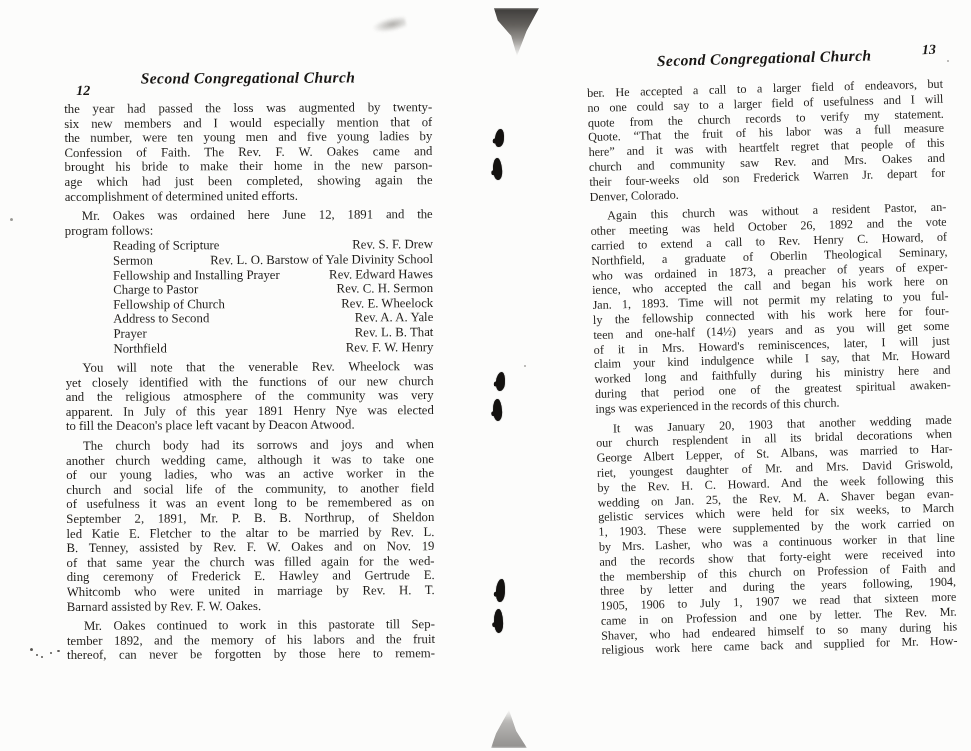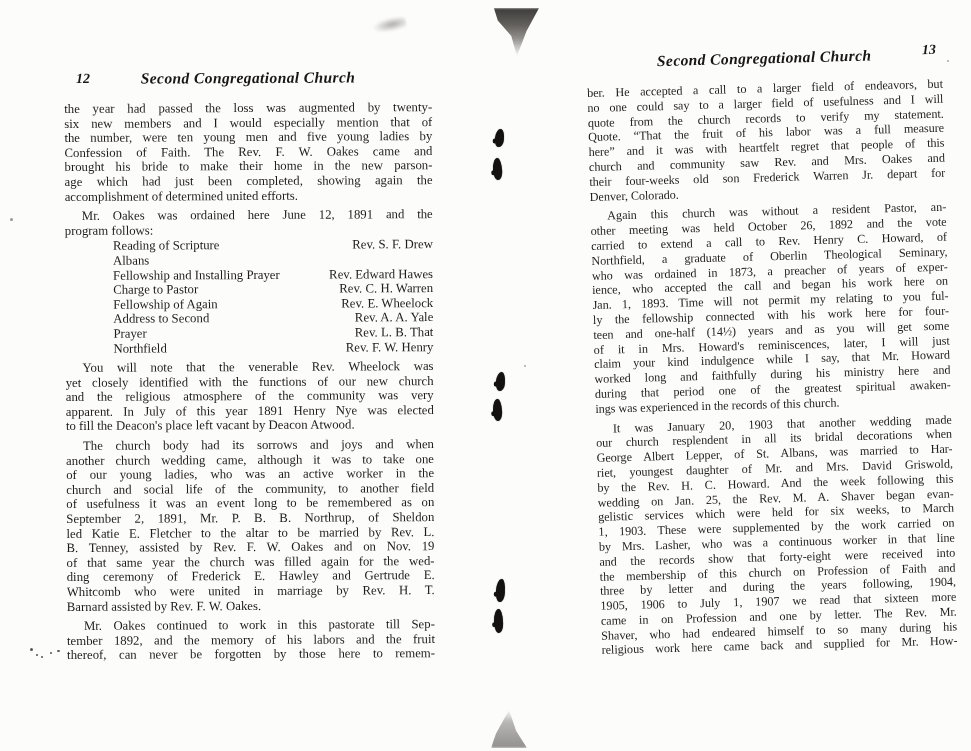--- a/index.html
+++ b/index.html
@@ -18,21 +18,21 @@
   .page.right { left:586px; top:54px; width:356px; transform:rotate(-1.5deg); transform-origin:left top; }
 
   .pagehead { position:relative; height:22px; margin-bottom:10px; }
   .ptitle {
     display:block; text-align:center;
     font-style:italic; font-weight:700;
     font-size:15.5px; letter-spacing:.4px;
     color:#191714;
   }
   .pnum { position:absolute; top:1px; font-style:italic; font-weight:700; font-size:14px; color:#191714; }
-  .pnum.at-left  { left:12px; }
+  .pnum.at-left  { left:12px;margin-top:12px; }
   .pnum.at-right { right:6px; top:-3px; }
 
   
   .page.left  .bodytext { font-size:12.8px; line-height:14.6px; }
   .page.right .bodytext { font-size:12.2px; line-height:14.8px; letter-spacing:-.05px; }
 
   .pline {
     text-align:justify; text-align-last:justify; text-justify:inter-word;
     white-space:normal; overflow:hidden;
   }
@@ -122,32 +122,33 @@
           </div>
         <div class="pline endline">program follows:</div>
       </div>
 
       <div class="program">
           <div class="prow">
           <span class="pitem">Reading of Scripture</span>
           <span class="pname">Rev. S. F. Drew</span>
         </div>
           <div class="prow">
-          <span class="pitem">Albans</span>
+          <span class="pitem">Sermon</span>
+          <span class="pname">Rev. L. O. Barstow of Yale Divinity School</span>
         </div>
           <div class="prow">
           <span class="pitem">Fellowship and Installing Prayer</span>
           <span class="pname">Rev. Edward Hawes</span>
         </div>
           <div class="prow">
           <span class="pitem">Charge to Pastor</span>
-          <span class="pname">Rev. C. H. Warren</span>
-        </div>
-          <div class="prow">
-          <span class="pitem">Fellowship of Again</span>
+          <span class="pname">Rev. C. H. Sermon</span>
+        </div>
+          <div class="prow">
+          <span class="pitem">Fellowship of Church</span>
           <span class="pname">Rev. E. Wheelock</span>
         </div>
           <div class="prow">
           <span class="pitem">Address to Second</span>
           <span class="pname">Rev. A. A. Yale</span>
         </div>
           <div class="prow">
           <span class="pitem">Prayer</span>
           <span class="pname">Rev. L. B. That</span>
         </div>

